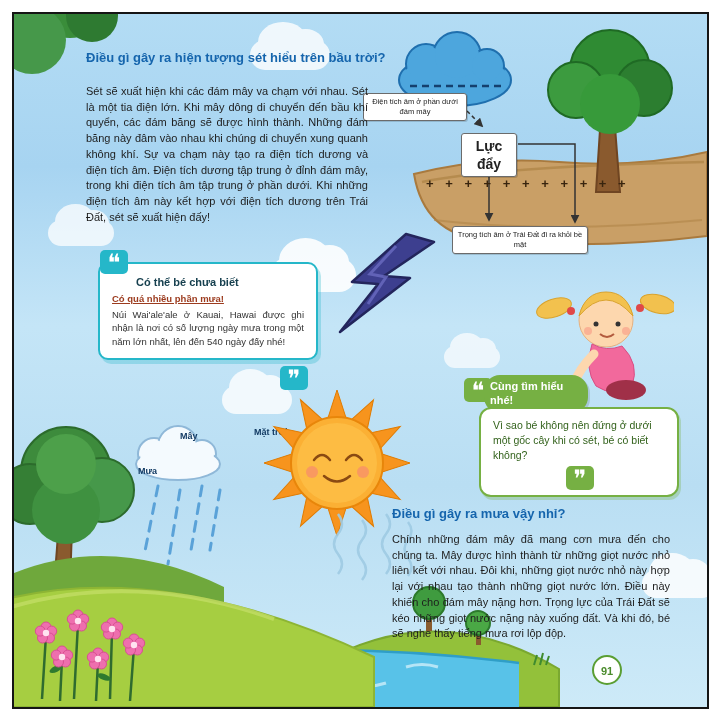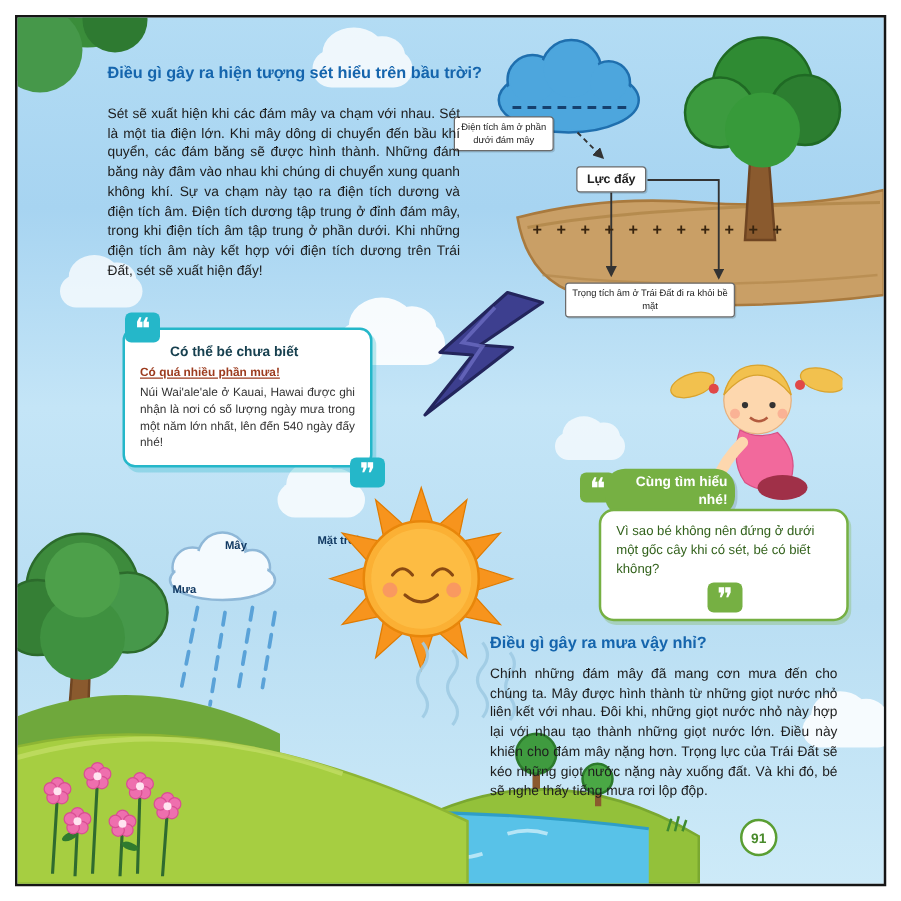--- a/index.html
+++ b/index.html
@@ -7,29 +7,29 @@
   .frame{position:absolute;left:12px;top:12px;width:697px;height:697px;box-sizing:border-box;border:2px solid #151515;overflow:hidden;
          background:linear-gradient(180deg,#b3dcf4 0%,#a7d4f1 22%,#c4e5f7 45%,#b9def3 68%,#cdeaf8 100%);}
   .abs{position:absolute;}
   .cloud{position:absolute;background:#fff;border-radius:50px;opacity:.9;}
   .cloud::before,.cloud::after{content:"";position:absolute;background:#fff;border-radius:50%;}
   .cloud::before{width:62%;height:135%;left:10%;top:-60%;}
   .cloud::after{width:46%;height:105%;right:8%;top:-38%;}
   .h1{color:#1565ad;font-weight:bold;font-size:13px;white-space:nowrap;}
   .body-text{font-size:11px;line-height:1.43;color:#1d1d1d;text-align:justify;}
   .dlabel{position:absolute;background:#fff;border:1px solid #6b6b6b;border-radius:3px;font-size:7.5px;line-height:1.3;color:#222;text-align:center;padding:3px 4px;box-sizing:border-box;box-shadow:1px 1px 0 rgba(0,0,0,.15);}
-  .fact-box{position:absolute;left:84px;top:248px;width:200px;box-sizing:border-box;background:#fff;border:2px solid #25b7c9;border-radius:10px;padding:12px 12px 10px 12px;box-shadow:3px 4px 0 rgba(35,181,200,.30);}
+  .fact-box{position:absolute;left:84px;top:248px;width:220px;box-sizing:border-box;background:#fff;border:2px solid #25b7c9;border-radius:10px;padding:12px 12px 10px 12px;box-shadow:3px 4px 0 rgba(35,181,200,.30);}
   .fact-header{font-size:11px;font-weight:bold;color:#17404f;margin:0 0 5px 24px;}
   .fact-sub{font-size:9.5px;font-weight:bold;color:#9c3b1e;text-decoration:underline;margin:0 0 4px 0;}
   .fact-body{font-size:9.5px;line-height:1.42;color:#333;text-align:justify;}
   .qicon{position:absolute;width:28px;height:24px;border-radius:5px;color:#fff;font-size:24px;line-height:26px;text-align:center;font-family:"DejaVu Serif",serif;}
   .teal{background:#25b7c9;}
   .green{background:#76b043;}
   .wlabel{position:absolute;font-size:9px;font-weight:bold;color:#123a63;}
-  .explore-pill{position:absolute;left:470px;top:361px;width:104px;box-sizing:border-box;background:#76b043;border-radius:16px;color:#fff;font-weight:bold;font-size:11px;line-height:1.25;text-align:right;padding:5px 6px;box-shadow:2px 2px 0 rgba(0,0,0,.12);}
+  .explore-pill{position:absolute;left:470px;top:361px;width:104px;box-sizing:border-box;background:#76b043;border-radius:16px;color:#fff;font-weight:bold;font-size:11px;line-height:1.25;text-align:left;padding:5px 6px;box-shadow:2px 2px 0 rgba(0,0,0,.12);}
   .explore-body{position:absolute;left:465px;top:393px;width:200px;min-height:90px;box-sizing:border-box;background:#fff;border:2.5px solid #76b043;border-radius:12px;padding:9px 12px;font-size:10.5px;line-height:1.45;color:#33621c;box-shadow:2px 3px 0 rgba(118,176,67,.3);}
   .page-badge{position:absolute;left:578px;top:641px;width:30px;height:30px;border-radius:50%;background:#fff;border:2px solid #5a9e33;color:#4a8b2c;font-weight:bold;font-size:11px;text-align:center;line-height:28px;box-sizing:border-box;}
 </style>
 </head>
 <body>
 
 <div id="stage">
  <div class="frame">
 
   <div class="cloud" style="left:256px;top:244px;width:86px;height:34px;"></div>
@@ -73,22 +73,22 @@
     <circle cx="133" cy="44" r="15" fill="#4da6dd"></circle>
     <line x1="56" y1="64" x2="148" y2="64" stroke="#15406e" stroke-width="2.5" stroke-dasharray="7 5"></line>
 
     <path d="M108,84 L128,104" stroke="#333" stroke-width="1.5" stroke-dasharray="4 3" fill="none" marker-end="url(#ah)"></path>
     <path d="M135,132 L135,198" stroke="#333" stroke-width="1.5" fill="none" marker-end="url(#ah)"></path>
     <path d="M164,122 L221,122 L221,200" stroke="#333" stroke-width="1.5" fill="none" marker-end="url(#ah)"></path>
 
     <text x="72" y="166" font-size="13" font-weight="bold" fill="#38240e" letter-spacing="4">+ + + + + + + + + + +</text>
   </svg>
 
-  <div class="dlabel" style="left:349px;top:79px;width:80px;">Điện tích âm ở phần dưới đám mây</div>
-  <div class="dlabel" style="left:447px;top:119px;width:56px;font-size:10px;font-weight:bold;">Lực đẩy</div>
+  <div class="dlabel" style="left:349px;top:79px;width:104px;">Điện tích âm ở phần dưới đám mây</div>
+  <div class="dlabel" style="left:447px;top:119px;width:56px;font-size:14px;font-weight:bold;">Lực đẩy</div>
   <div class="dlabel" style="left:438px;top:212px;width:136px;">Trọng tích âm ở Trái Đất đi ra khỏi bề mặt</div>
 
   <div class="abs h1" style="left:72px;top:36px;">Điều gì gây ra hiện tượng sét hiểu trên bầu trời?</div>
   <div class="abs body-text" style="left:72px;top:70px;width:282px;">Sét sẽ xuất hiện khi các đám mây va chạm với nhau. Sét là một tia điện lớn. Khi mây dông di chuyển đến bầu khí quyển, các đám băng sẽ được hình thành. Những đám băng này đâm vào nhau khi chúng di chuyển xung quanh không khí. Sự va chạm này tạo ra điện tích dương và điện tích âm. Điện tích dương tập trung ở đỉnh đám mây, trong khi điện tích âm tập trung ở phần dưới. Khi những điện tích âm này kết hợp với điện tích dương trên Trái Đất, sét sẽ xuất hiện đấy!</div>
 
   <svg class="abs" style="left:322px;top:218px;" width="115" height="105" viewBox="0 0 115 105">
     <path d="M70,2 L16,50 L42,52 L4,100 L74,46 L48,44 L98,10 Z" fill="#3d3f8f" stroke="#23255c" stroke-width="2.5" stroke-linejoin="round"></path>
     <path d="M60,14 L34,42 L50,45 L32,72" stroke="#6a6cc0" stroke-width="3" fill="none" opacity=".8"></path>
   </svg>
 

